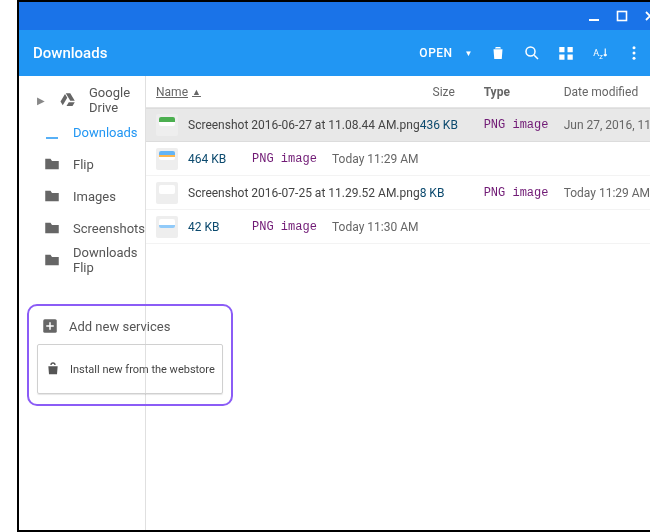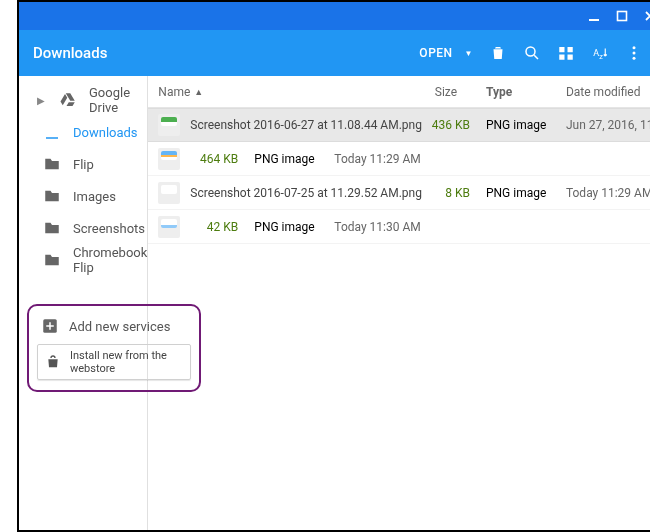--- a/index.html
+++ b/index.html
@@ -16,40 +16,40 @@
   .tool-icon svg { width: 18px; height: 18px; fill: #fff; }
   .body { display: flex; height: calc(100% - 74px); }
   .sidebar { width: 190px; border-right: 1px solid #e0e0e0; padding-top: 8px; font-size: 13px; color: #555; position: relative; }
   .side-item { display: flex; align-items: center; height: 32px; padding-left: 18px; gap: 12px; cursor: pointer; }
   .side-item.child { padding-left: 24px; }
   .side-item.active { color: #2196f3; }
   .side-item .chev { width: 10px; color: #888; font-size: 10px; }
   .side-item .lbl { flex: 1; }
   .side-ico { width: 18px; height: 18px; fill: #666; flex: 0 0 18px; }
   .side-item.active .side-ico { fill: #2196f3; }
-  .callout { position: absolute; left: 8px; width: 174px; top: 228px; border: 2px solid #701a75; border-radius: 10px; padding: 6px 4px 10px 4px; }
+  .callout { position: absolute; left: 8px; width: 206px; top: 228px; border: 2px solid #8b5cf6; border-radius: 10px; padding: 6px 4px 10px 4px; }
   .callout .side-item { padding-left: 8px; height: 28px; gap: 10px; }
-  .webstore-box { margin: 4px 4px 0 4px; border: 1px solid #d0d0d0; border-radius: 2px; box-shadow: 0 1px 1px rgba(0,0,0,0.1); padding: 4px 6px; display: flex; align-items: center; gap: 8px; font-size: 11px; color: #444; cursor: pointer; }
+  .webstore-box { margin: 4px 4px 0 4px; border: 1px solid #d0d0d0; border-radius: 2px; box-shadow: 0 1px 1px rgba(0,0,0,0.1); padding: 16px 6px; display: flex; align-items: center; gap: 8px; font-size: 11px; color: #444; cursor: pointer; }
   .main { flex: 1; display: flex; flex-direction: column; }
   .cols { display: flex; height: 32px; align-items: center; border-bottom: 1px solid #e5e5e5; font-size: 12px; color: #666; padding-left: 10px; }
-  .c-name { flex: 1; display: flex; align-items: center; gap: 4px; cursor: pointer; }
+  .c-name { flex: 1; display: flex; align-items: center; gap: 4px; cursor: pointer; text-decoration: underline; }
   .c-size { width: 58px; text-align: center; padding-right: 10px; cursor: pointer; }
   .c-type { width: 80px; padding-left: 6px; cursor: pointer; font-weight: bold; }
   .c-date { width: 120px; padding-left: 6px; cursor: pointer; }
   .row { display: flex; height: 34px; align-items: center; padding-left: 10px; font-size: 12px; color: #444; border-bottom: 1px solid #f3f3f3; }
   .row.selected { background: #e8e8e8; border-top: 1px solid #dcdcdc; border-bottom: 1px solid #dcdcdc; }
   .thumb { width: 22px; height: 22px; margin-right: 10px; border-radius: 2px; background: #eee; position: relative; overflow: hidden; flex: 0 0 22px; }
   .thumb::after { content: ""; position: absolute; inset: 3px 3px 10px 3px; background: #4caf50; border-radius: 2px; }
   .thumb.t1::after { background: linear-gradient(#4caf50 60%, #fff 60%); }
   .thumb.t2::after { background: linear-gradient(#64b5f6 40%, #ffb74d 40% 70%, #fff 70%); }
   .thumb.t3::after { background: #fff; }
   .thumb.t4::after { background: linear-gradient(#fff 70%, #90caf9 70%); }
   .r-name { flex: 1; white-space: nowrap; overflow: hidden; text-overflow: ellipsis; }
-  .r-size { width: 58px; text-align: right; padding-right: 10px; color: #4d7c0f; }
-  .r-type { width: 80px; padding-left: 6px; color: #000000; }
+  .r-size { width: 58px; text-align: left; padding-right: 10px; color: #0c4a6e; }
+  .r-type { width: 80px; padding-left: 6px; color: #701a75; font-family: Liberation Mono, monospace; }
   .r-date { width: 120px; padding-left: 6px; color: #666; white-space: nowrap; }
   .arrow-up { font-size: 9px; }
 </style>
 </head>
 <body>
 <div class="frame">
 
 <div class="titlebar">
   <div class="win-btn">
     <svg viewBox="0 0 12 12">
@@ -141,21 +141,21 @@
     <div class="side-item child">
       <svg class="side-ico" viewBox="0 0 24 24">
             <path d="M3 5h7l2 3h9v11H3z"></path>
           </svg>
       <span class="lbl">Screenshots</span>
     </div>
     <div class="side-item child">
       <svg class="side-ico" viewBox="0 0 24 24">
             <path d="M3 5h7l2 3h9v11H3z"></path>
           </svg>
-      <span class="lbl">Chromebook Flip</span>
+      <span class="lbl">Downloads Flip</span>
     </div>
 
     <div class="callout">
       <div class="side-item">
         <svg class="side-ico" viewBox="0 0 24 24">
               <rect x="3" y="3" width="18" height="18" rx="2"></rect>
               <path d="M12 7v10M7 12h10" stroke="#fff" stroke-width="2"></path>
             </svg>
         <span class="lbl">Add new services</span>
       </div>

